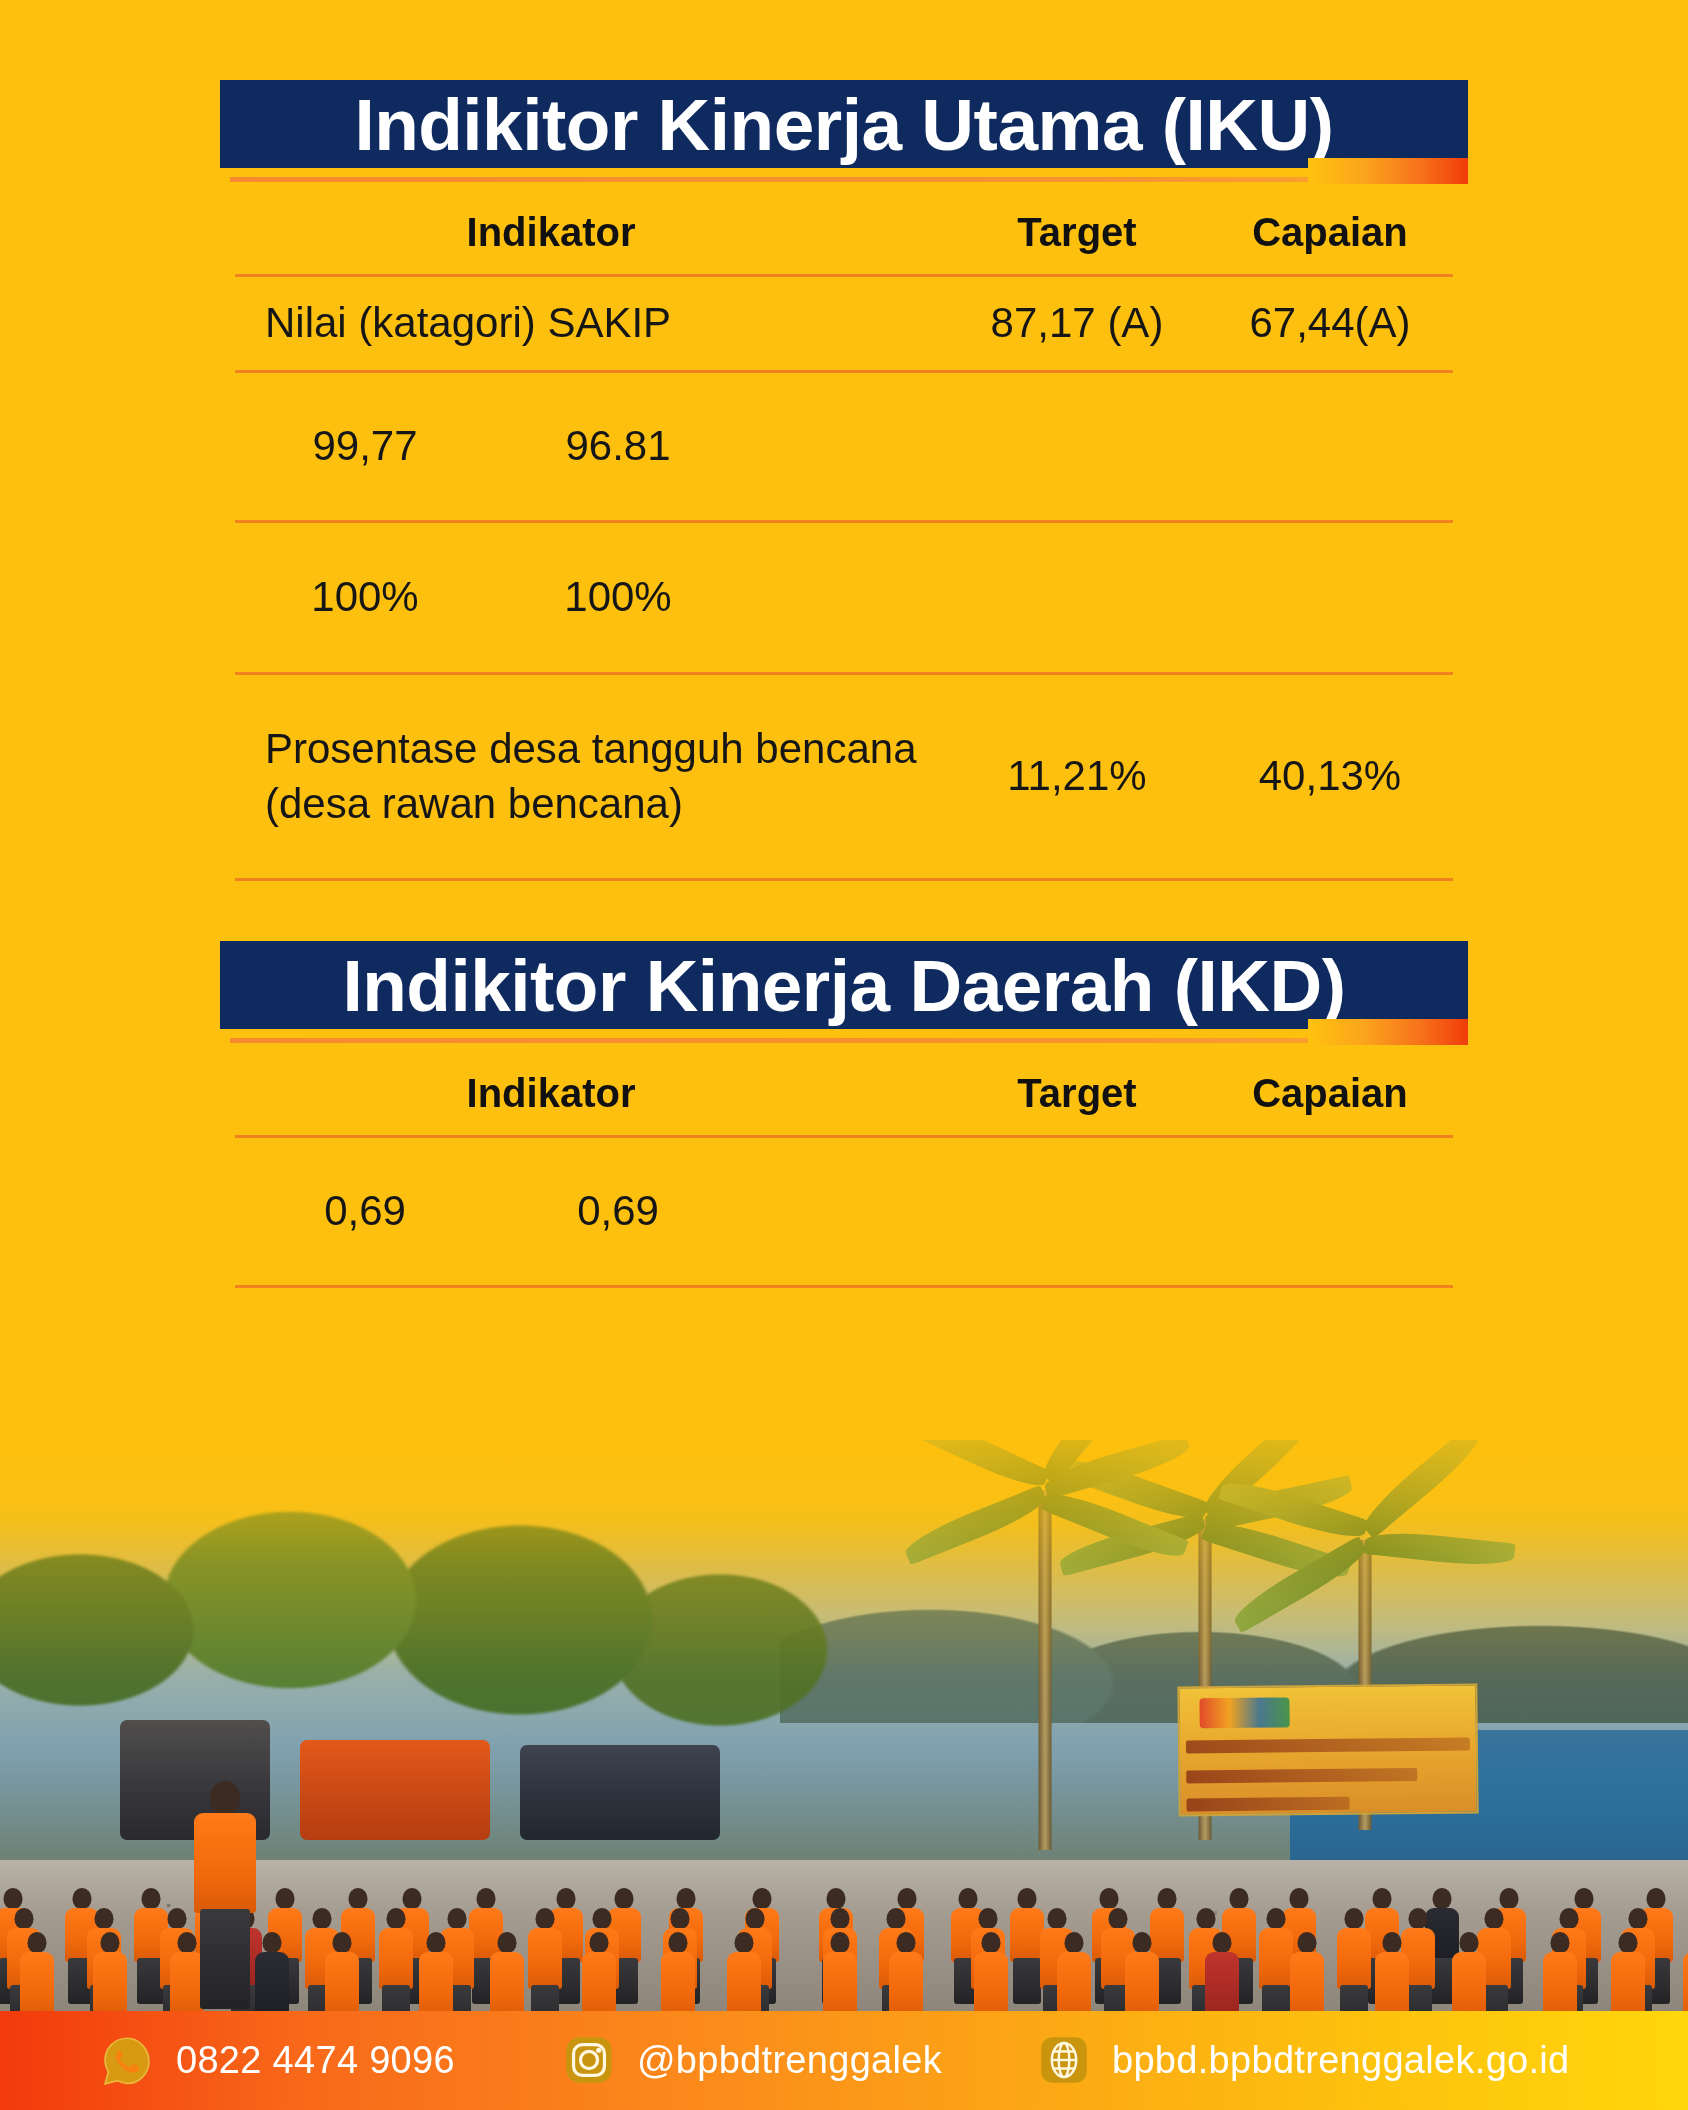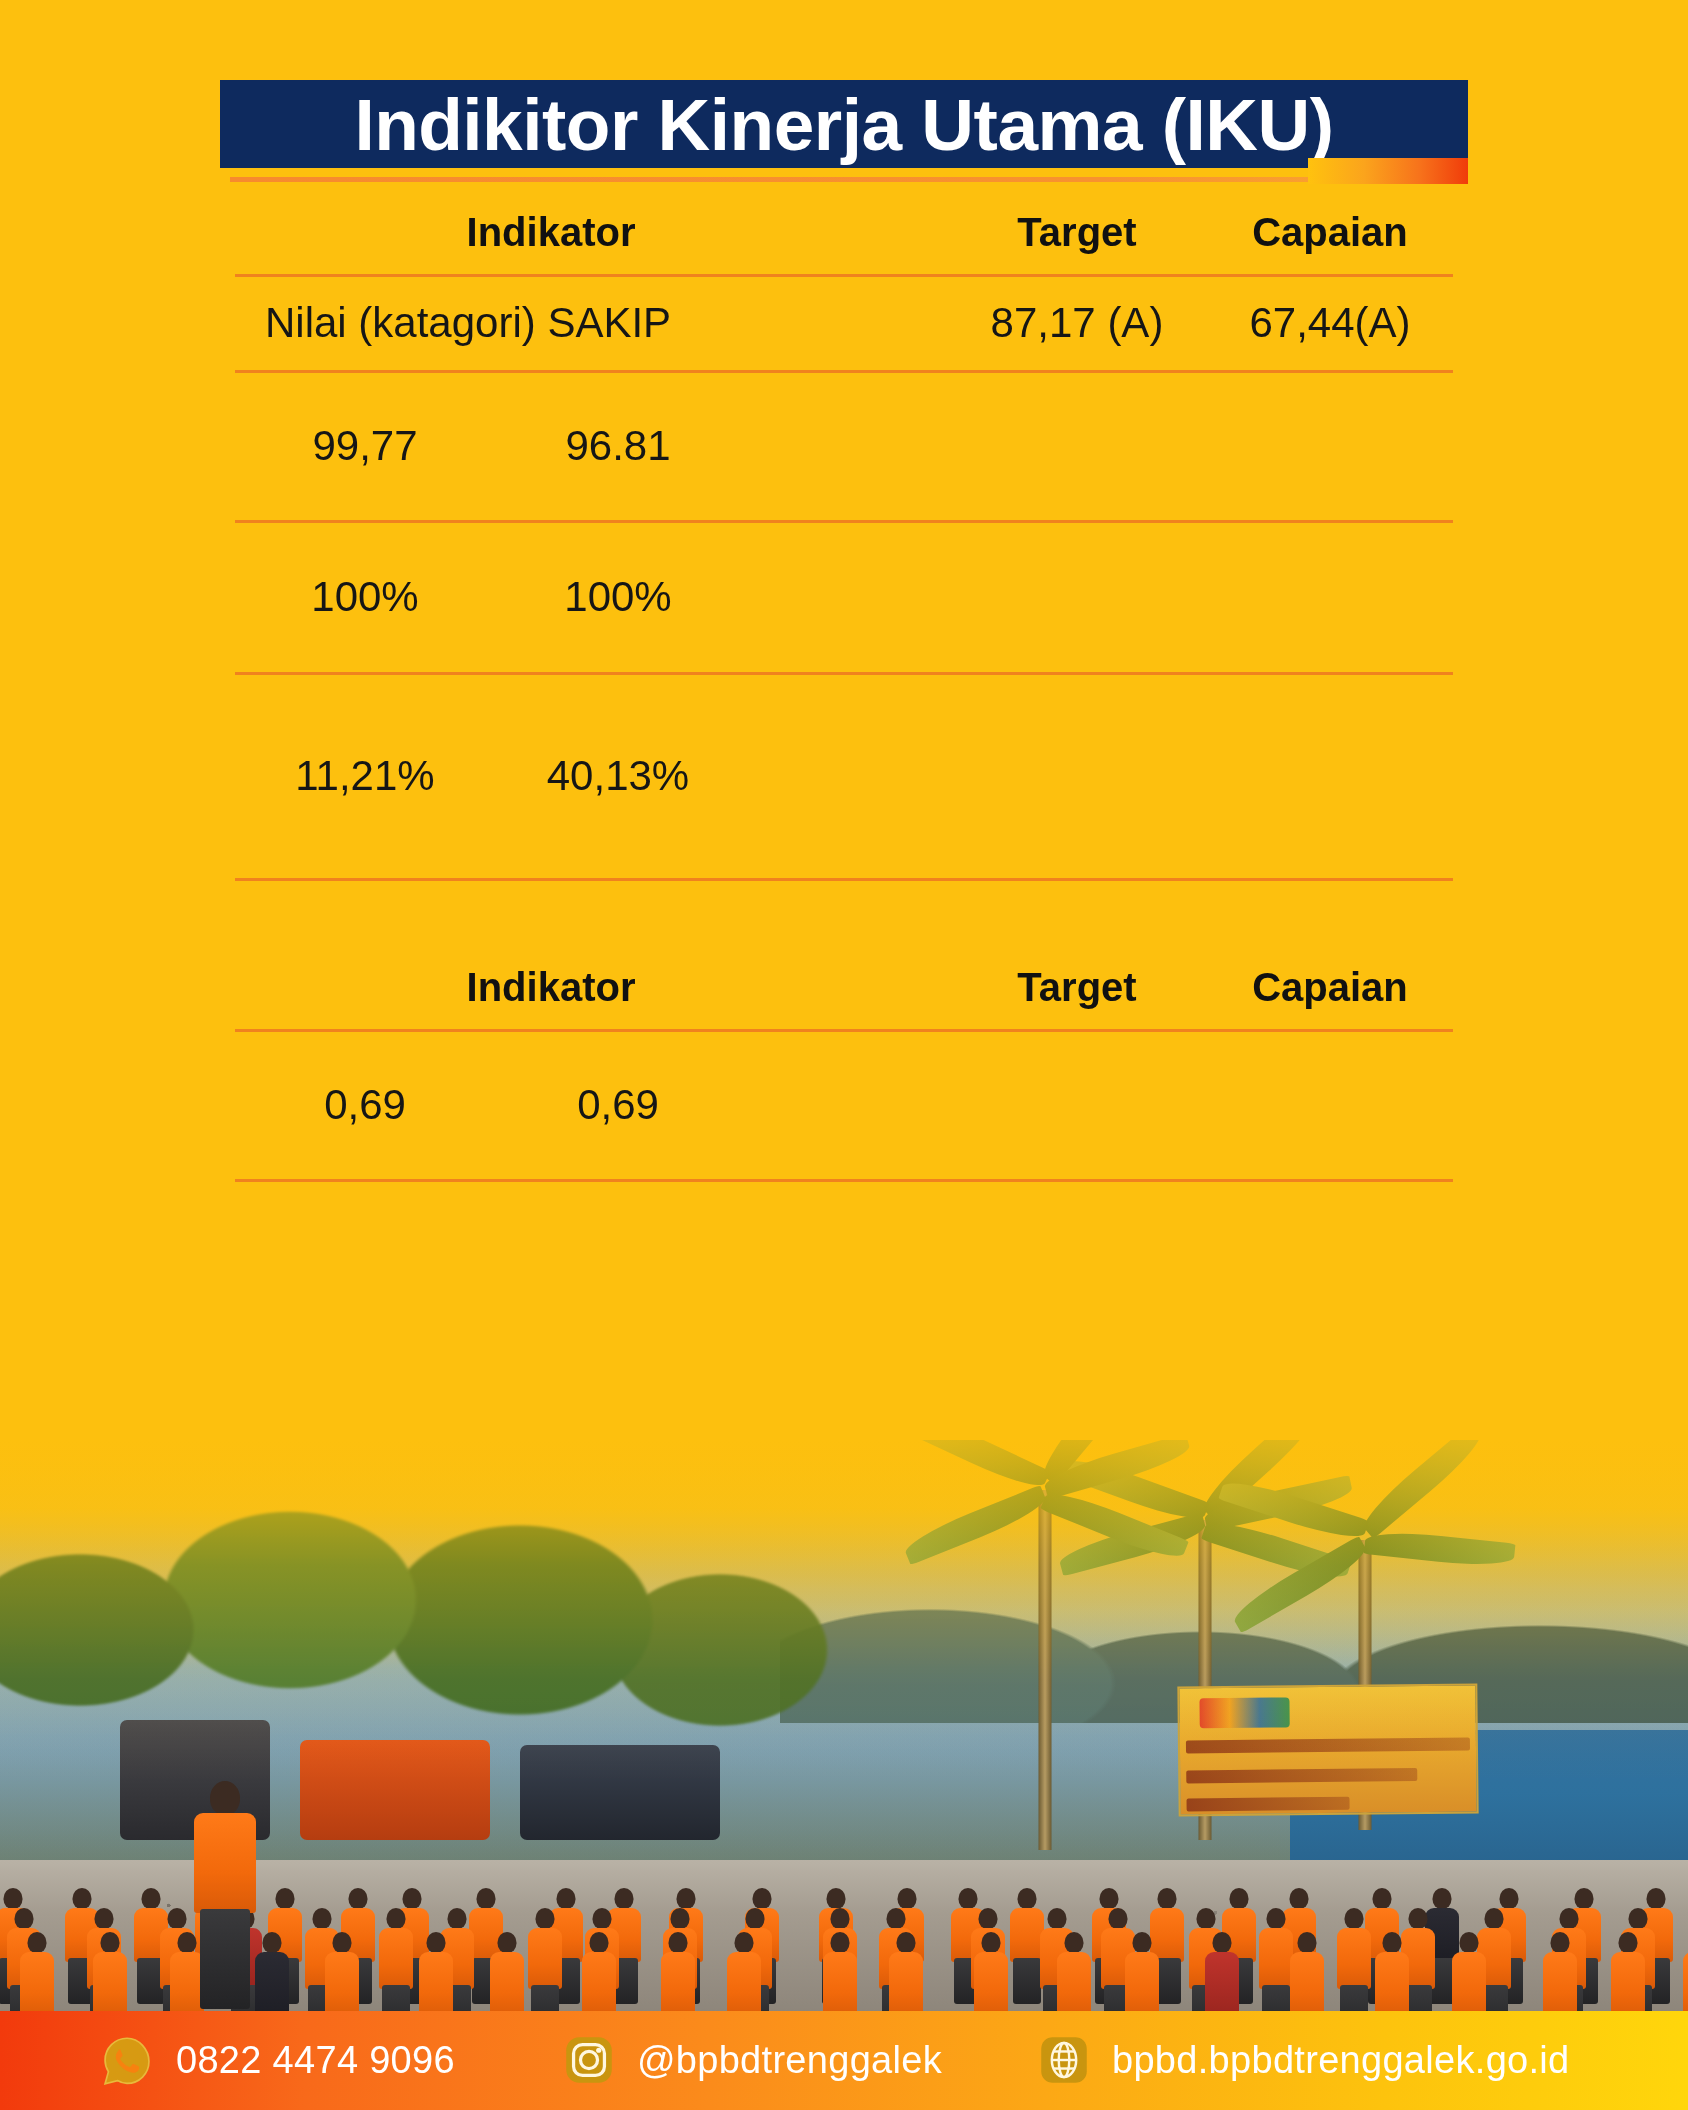--- a/index.html
+++ b/index.html
@@ -613,30 +613,41 @@
     <div class="trow" style="min-height:152px;">
       <div class="c-tgt">
           <div class="cell num">100%</div>
         </div>
       <div class="c-cap">
           <div class="cell num">100%</div>
         </div>
     </div>
 
     <div class="trow" style="min-height:206px;">
+      <div class="c-ind">
+          <div class="cell">Prosentase desa tangguh bencana (desa rawan bencana)</div>
+        </div>
       <div class="c-tgt">
           <div class="cell num">11,21%</div>
         </div>
       <div class="c-cap">
           <div class="cell num">40,13%</div>
         </div>
     </div>
   </div>
 
   <div style="height:42px;"></div>
+  <div class="banner-wrap">
+    <div class="banner-top-accent"></div>
+    <div class="banner">
+      <div class="banner-title">Indikitor Kinerja Daerah (IKD)</div>
+    </div>
+    <div class="banner-bot-line"></div>
+    <div class="banner-bot-accent"></div>
+  </div>
 
   <div style="height:30px;"></div>
   <div class="table">
     <div class="trow head">
       <div class="c-ind">
           <div class="hcell">Indikator</div>
         </div>
       <div class="c-tgt">
           <div class="hcell">Target</div>
         </div>

